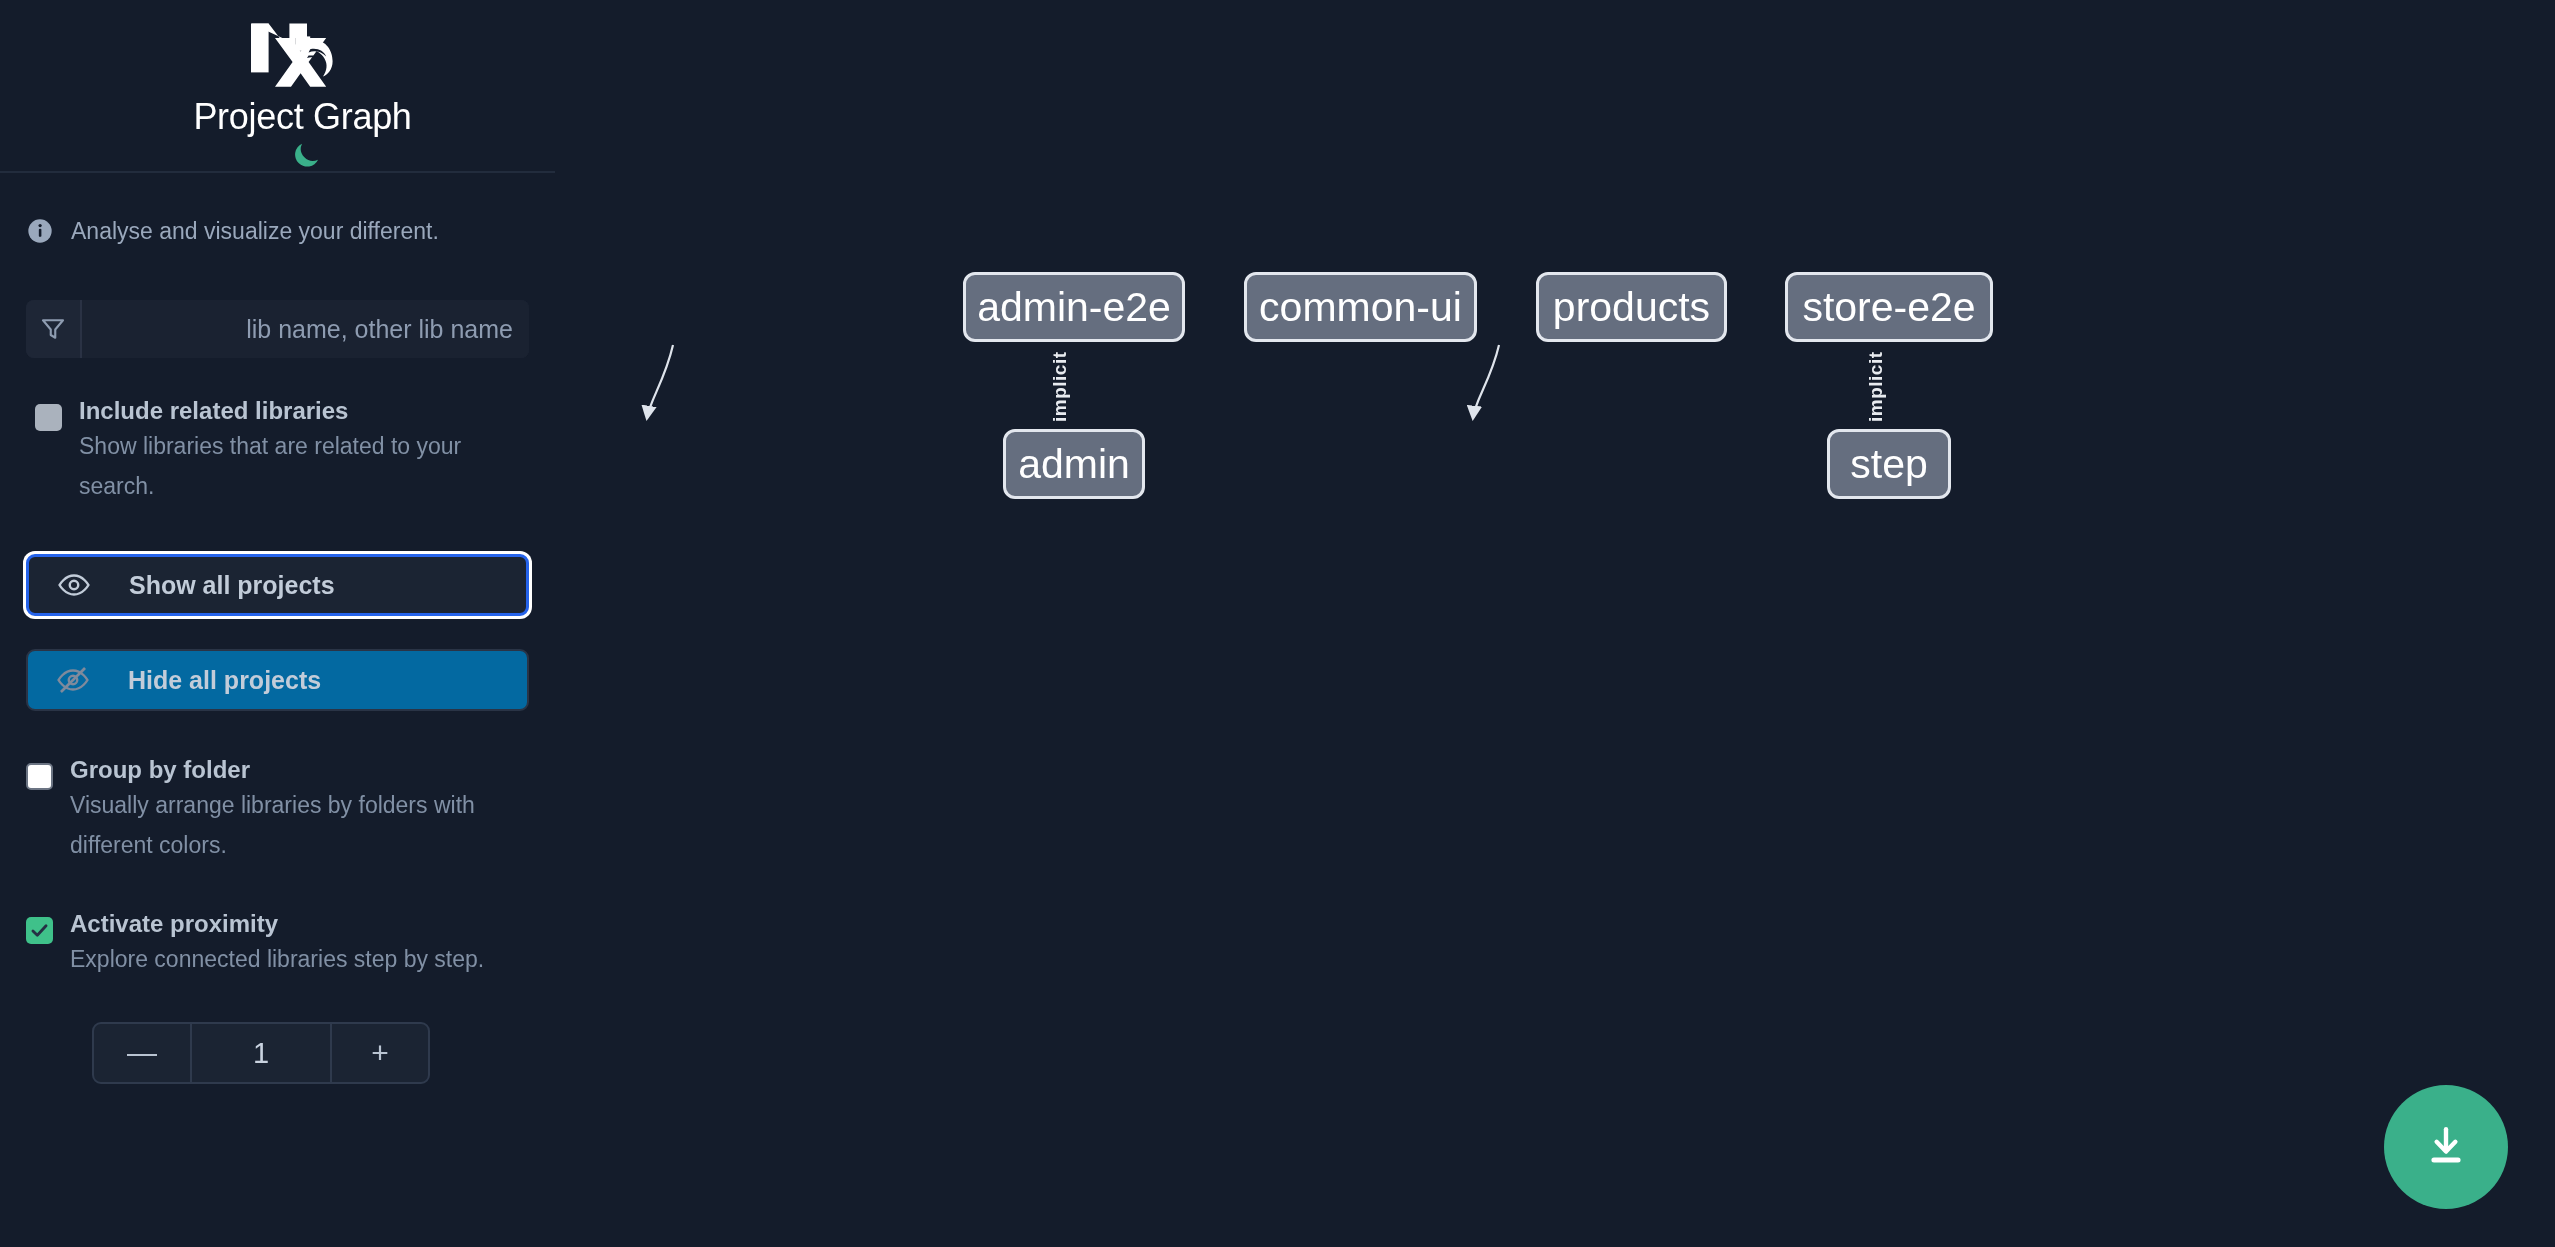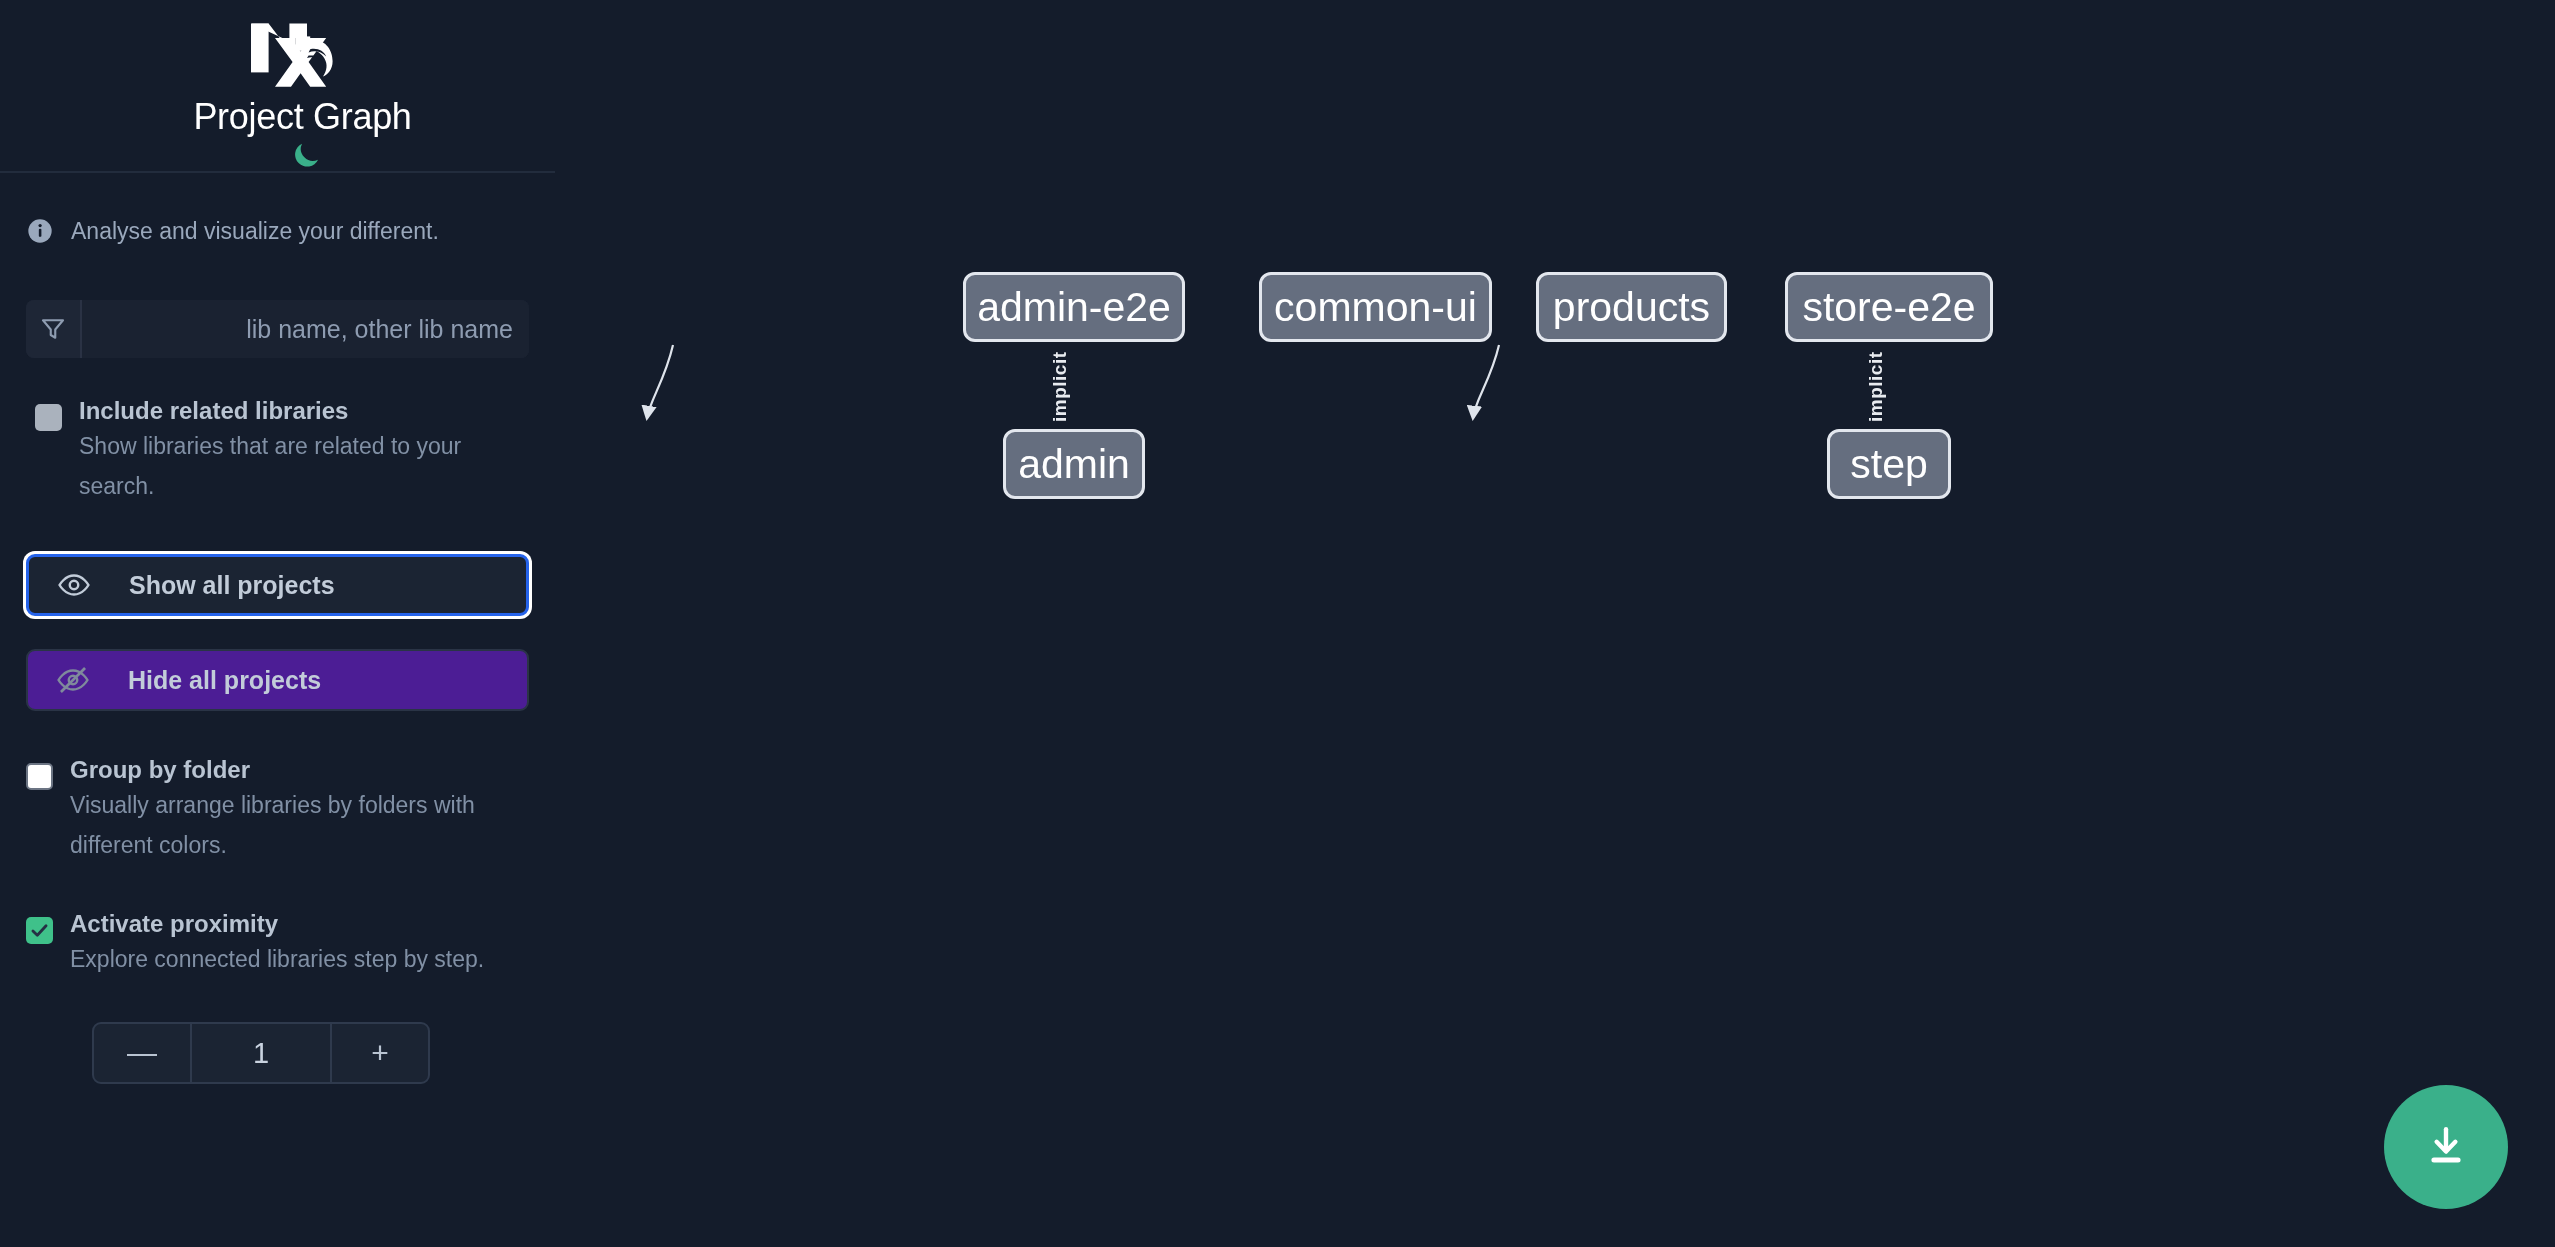--- a/index.html
+++ b/index.html
@@ -171,21 +171,21 @@
   }
   .btn-show {
     margin-top: 48px;
     background: #1b2troop;
     background: #1b2433;
     border: 3px solid #2563eb;
     box-shadow: 0 0 0 3px #ffffff;
   }
   .btn-hide {
     margin-top: 33px;
-    background: #4c1d95;
+    background: #0369a1;
     border: 2px solid #2a3446;
   }
   .btn-label {
     font-size: 25px;
     font-weight: bold;
     color: #c2ccd9;
   }
 
   
   .stepper {
@@ -384,21 +384,21 @@
         </marker>
       </defs>
       <path d="M 118 345 C 110 380 95 400 92 418" fill="none" stroke="#dfe4ec" stroke-width="2.2" marker-end="url(#arrow)"></path>
       <path d="M 944 345 C 936 380 920 400 918 418" fill="none" stroke="#dfe4ec" stroke-width="2.2" marker-end="url(#arrow)"></path>
     </svg>
 
     <div id="nodes">
         <div class="node" style="left: 408px; top: 272px; width: 222px; height: 70px;">
           <span>admin-e2e</span>
         </div>
-        <div class="node" style="left: 704px; top: 272px; width: 233px; height: 70px;">
+        <div class="node" style="left: 689px; top: 272px; width: 233px; height: 70px;">
           <span>common-ui</span>
         </div>
         <div class="node" style="left: 981px; top: 272px; width: 191px; height: 70px;">
           <span>products</span>
         </div>
         <div class="node" style="left: 1230px; top: 272px; width: 208px; height: 70px;">
           <span>store-e2e</span>
         </div>
         <div class="node" style="left: 448px; top: 429px; width: 142px; height: 70px;">
           <span>admin</span>

